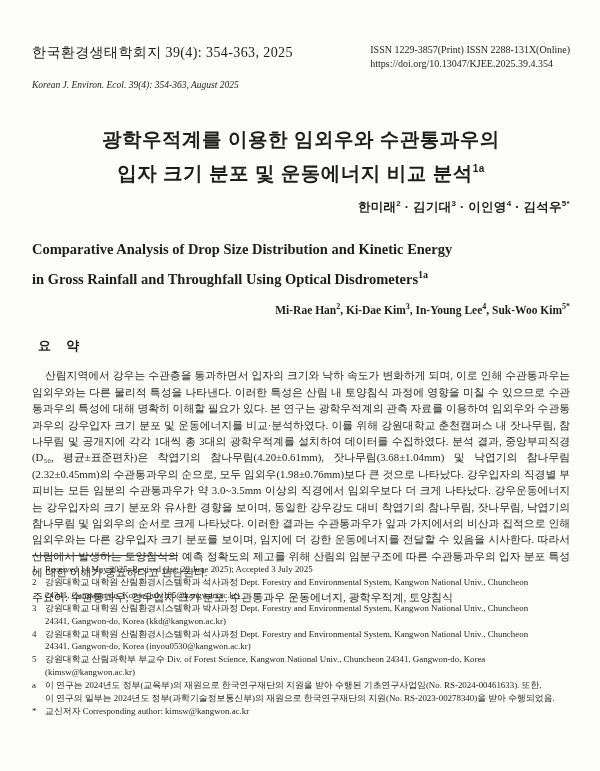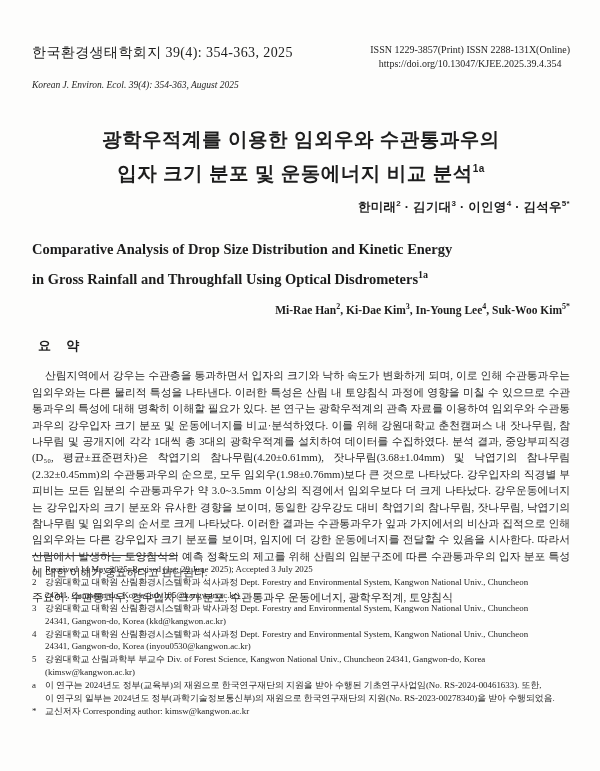--- a/index.html
+++ b/index.html
@@ -7,21 +7,21 @@
     width:600px;height:771px;margin:0 auto;background:#fdfdfc;
     position:relative;box-sizing:border-box;
     padding:44px 30px 0 32px;color:#1d1d1d;
     font-family:"Liberation Serif","DejaVu Serif",serif;
     overflow:hidden;
   }
   
   .hdr{display:flex;justify-content:space-between;align-items:flex-start;}
   .hdr-left .kr{font-size:14px;letter-spacing:.4px;}
   .hdr-left .en{font-size:9.5px;font-style:italic;margin-top:18px;}
-  .hdr-right{text-align:center;margin-left:29px;}
+  .hdr-right{text-align:left;margin-left:29px;}
   .hdr-right .issn{font-size:10px;}
   .hdr-right .doi{font-size:10px;margin-top:3px;}
   
   .title-kr{
     margin:34px 0 0;text-align:center;
     font-family:"Liberation Sans","DejaVu Sans",sans-serif;
     font-size:19.5px;line-height:30px;font-weight:700;letter-spacing:.5px;
   }
   .title-kr sup,.title-en sup{font-size:10px;font-weight:700;}
   .authors-kr{

